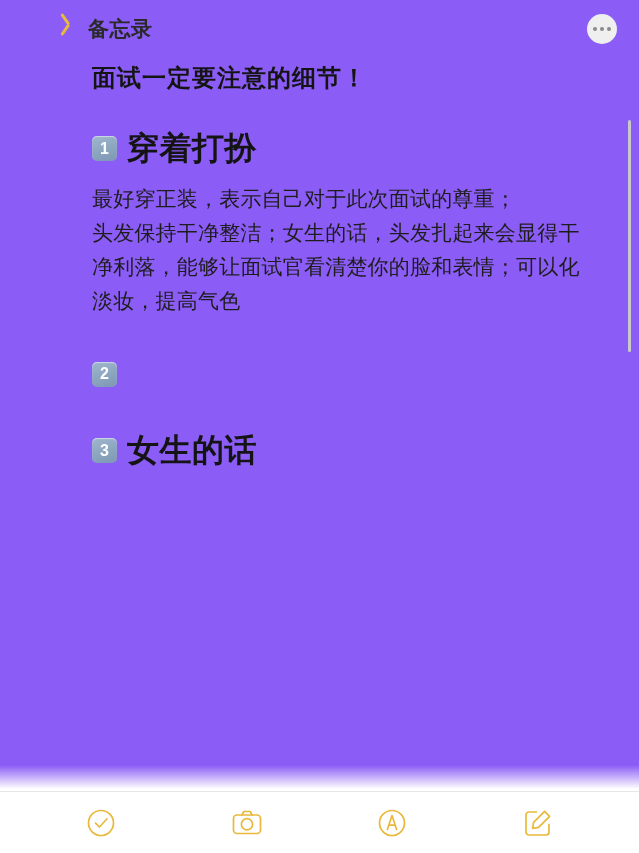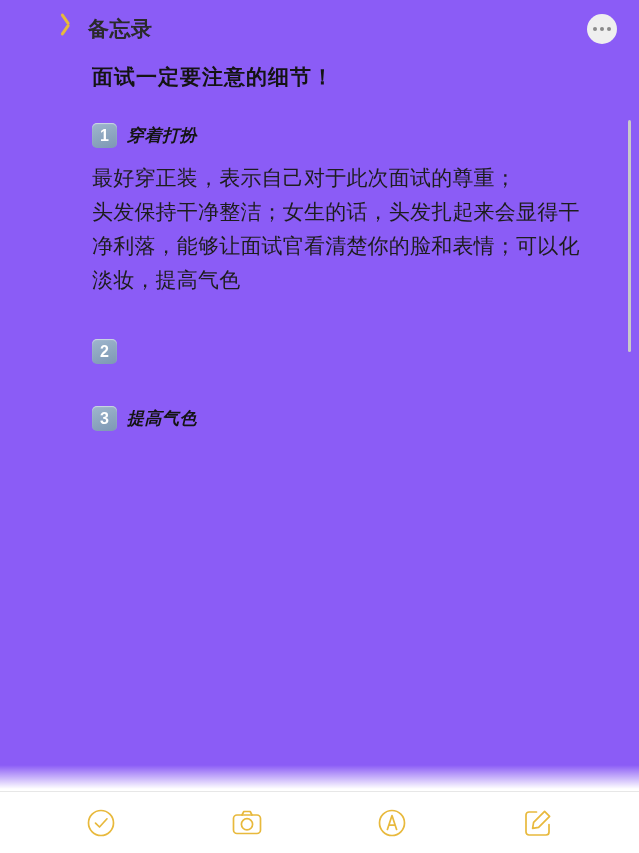--- a/index.html
+++ b/index.html
@@ -93,27 +93,28 @@
 
   
   .content {
     flex: 1 1 auto;
     padding: 0 42px 0 92px;
     box-sizing: border-box;
     position: relative;
     overflow: hidden;
   }
   .note-title {
-    font-size: 21px;
+    font-size: 24px;
     font-weight: bold;
     color: #141414;
     letter-spacing: 1px;
     margin: 6px 0 34px 0;
     line-height: 1.2;
     white-space: nowrap;
+    font-family: Liberation Serif, serif;
   }
   .section {
     margin-bottom: 42px;
   }
   .section-head {
     display: flex;
     align-items: center;
     gap: 10px;
     margin-bottom: 13px;
   }
@@ -125,32 +126,32 @@
     background: linear-gradient(160deg, #9fb6cd 0%, #7d98b4 100%);
     color: #ffffff;
     font-size: 16px;
     font-weight: bold;
     display: flex;
     align-items: center;
     justify-content: center;
     box-shadow: inset 0 1px 1px rgba(255,255,255,0.5);
   }
   .section-title {
-    font-size: 17px;
+    font-size: 32px;
     font-weight: bold;
     color: #141414;
     letter-spacing: 0.5px;
-    font-style: italic;
   }
   .section-body {
     font-size: 21px;
     line-height: 1.62;
     color: #1d1d1d;
     letter-spacing: 0.2px;
     white-space: pre-wrap;
+    font-family: Liberation Mono, monospace;
   }
   .fade-line {
     position: absolute;
     left: 0;
     right: 0;
     bottom: 0;
     height: 26px;
     background: linear-gradient(to bottom, rgba(255,255,255,0) 0%, #ffffff 92%);
     pointer-events: none;
   }
@@ -234,21 +235,21 @@
 
     <div class="section">
       <div class="section-head">
         <span class="num-badge">2</span>
       </div>
     </div>
 
     <div class="section">
       <div class="section-head">
         <span class="num-badge">3</span>
-        <span class="section-title">提高气色</span>
+        <span class="section-title">女生的话</span>
       </div>
     </div>
 
     <div class="fade-line"></div>
 
     <div class="scroll-track">
       <div class="scroll-thumb"></div>
     </div>
   </div>
 

